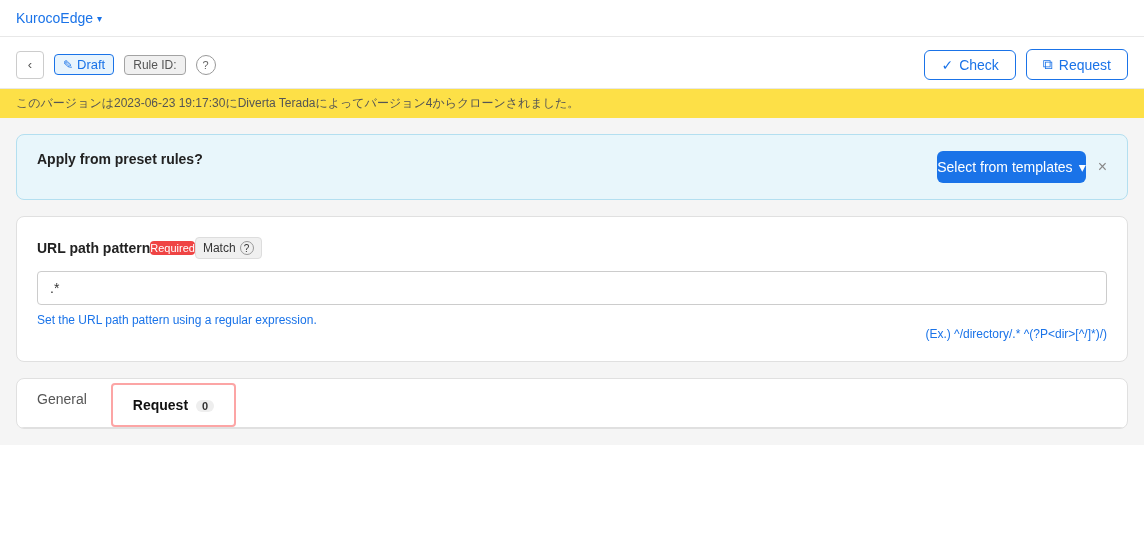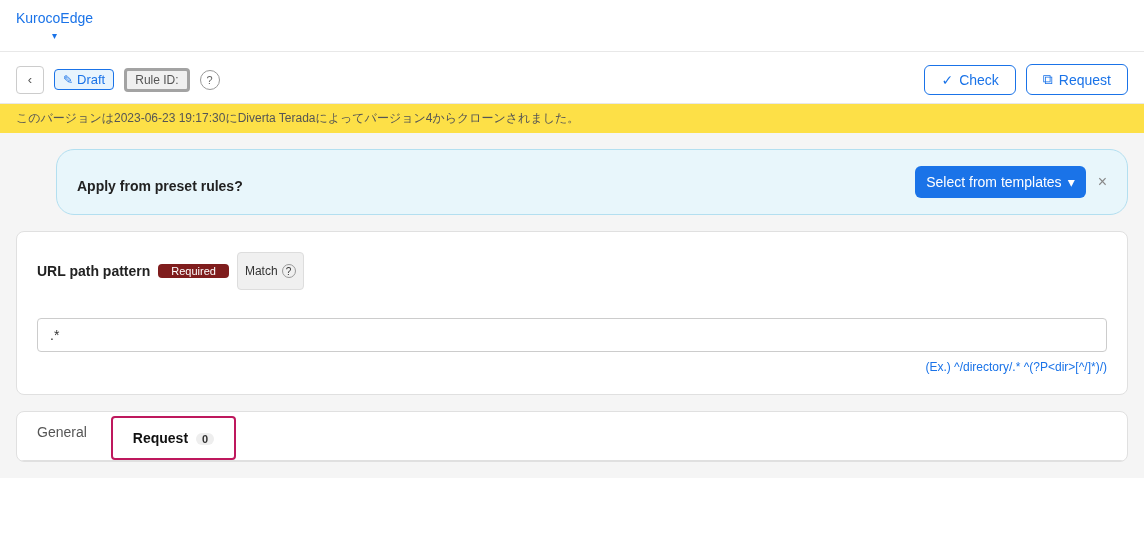--- a/index.html
+++ b/index.html
@@ -23,21 +23,20 @@
       align-items: center;
     }
     .nav-brand {
       display: flex;
       align-items: center;
       gap: 4px;
       color: #1a73e8;
       font-size: 14px;
       font-weight: 500;
       cursor: pointer;
-      flex-direction: column;
     }
     .chevron-down {
       font-size: 10px;
       color: #1a73e8;
     }
 
     
     .page-header {
       padding: 12px 16px 8px 16px;
       border-bottom: 1px solid #e8e8e8;
@@ -79,21 +78,21 @@
       color: #1a73e8;
       font-size: 12px;
     }
     .page-title {
       font-size: 20px;
       font-weight: 700;
       color: #111;
     }
     .rule-id-badge {
       background: #f0f0f0;
-      border: 3px solid #a3a3a3;
+      border: 1px solid #a3a3a3;
       border-radius: 4px;
       padding: 2px 8px;
       font-size: 12px;
       color: #555;
     }
     .help-icon {
       width: 20px;
       height: 20px;
       border-radius: 50%;
       border: 1px solid #999;
@@ -143,27 +142,26 @@
     
     .main-content {
       padding: 16px;
       background: #f5f5f5;
     }
 
     
     .template-banner {
       background: #e8f6fb;
       border: 1px solid #b3dff0;
-      border-radius: 18px;
+      border-radius: 8px;
       padding: 16px 20px;
       display: flex;
-      align-items: flex-end;
+      align-items: flex-start;
       justify-content: space-between;
       margin-bottom: 16px;
-      margin-left: 40px;
     }
     .banner-text h3 {
       font-size: 14px;
       font-weight: 700;
       color: #222;
       margin-bottom: 4px;
     }
     .banner-text p {
       font-size: 13px;
       color: #444;
@@ -171,21 +169,21 @@
     .banner-right {
       display: flex;
       align-items: center;
       gap: 12px;
     }
     .btn-select-template {
       background: #1a73e8;
       color: #fff;
       border: none;
       border-radius: 6px;
-      padding: 8px 11px;
+      padding: 8px 0;
       cursor: pointer;
       font-size: 14px;
       font-weight: 500;
       display: flex;
       align-items: center;
       gap: 6px;
     }
     .close-banner {
       cursor: pointer;
       color: #888;
@@ -198,41 +196,40 @@
     .section-card {
       background: #fff;
       border: 1px solid #e0e0e0;
       border-radius: 8px;
       padding: 20px;
       margin-bottom: 16px;
     }
     .section-label {
       display: flex;
       align-items: center;
-      gap: 8px;
-      margin-bottom: 28px;
+      margin-bottom: 12px;
     }
     .section-label-text {
       font-size: 14px;
       font-weight: 600;
       color: #222;
     }
     .badge-required {
-      background: #7f1d1d;
+      background: #ef4444;
       color: #fff;
       border-radius: 4px;
-      padding: 1px 13px;
+      padding: 1px 0;
       font-size: 11px;
     }
     .badge-match {
       background: #f0f0f0;
       color: #333;
       border: 1px solid #ddd;
       border-radius: 4px;
-      padding: 11px 7px;
+      padding: 3px 7px;
       font-size: 12px;
       display: flex;
       align-items: center;
       gap: 4px;
     }
     .url-input {
       width: 100%;
       border: 1px solid #ccc;
       border-radius: 4px;
       padding: 8px 12px;
@@ -265,21 +262,21 @@
     .tab-item {
       padding: 12px 20px;
       cursor: pointer;
       font-size: 14px;
       color: #555;
       border-bottom: 2px solid transparent;
       position: relative;
       text-align: right;
     }
     .tab-item.highlighted {
-      border: 2px solid #be185d;
+      border: 2px solid #fca5a5;
       border-radius: 4px;
       margin: 4px 4px 0 4px;
       font-weight: 700;
       color: #111;
     }
     .tab-badge {
       display: inline-block;
       background: #eee;
       color: #333;
       border-radius: 10px;
@@ -349,20 +346,21 @@
       <div class="section-label">
         <span class="section-label-text">URL path pattern</span>
         <span class="badge-required">Required</span>
         <span class="badge-match">
           <span>Match</span>
           <span style="width:14px;height:14px;border-radius:50%;border:1px solid #999;display:inline-flex;align-items:center;justify-content:center;font-size:10px;cursor:pointer;">?</span>
         </span>
       </div>
       <input class="url-input" type="text" value=".*" style="">
       <div class="hint-text">
+        <div>Set the URL path pattern using a regular expression.</div>
         <div class="hint-examples">(Ex.)  ^/directory/.*   ^(?P&lt;dir&gt;[^/]*)/)</div>
       </div>
     </div>
 
     <div class="tabs-card">
       <div class="tabs-header">
         <div class="tab-item">
           <span>General</span>
         </div>
         <div class="tab-item highlighted">

